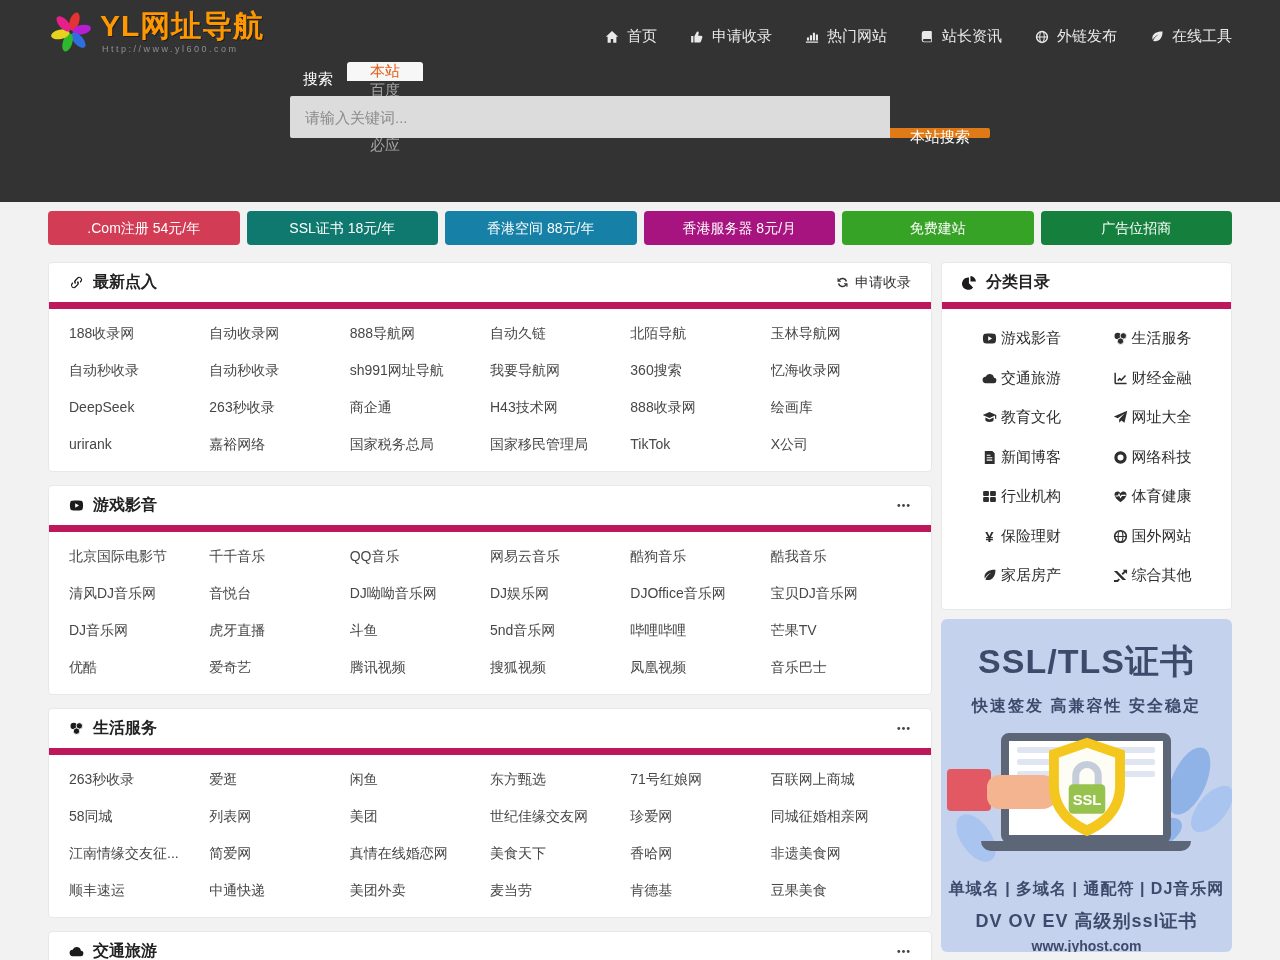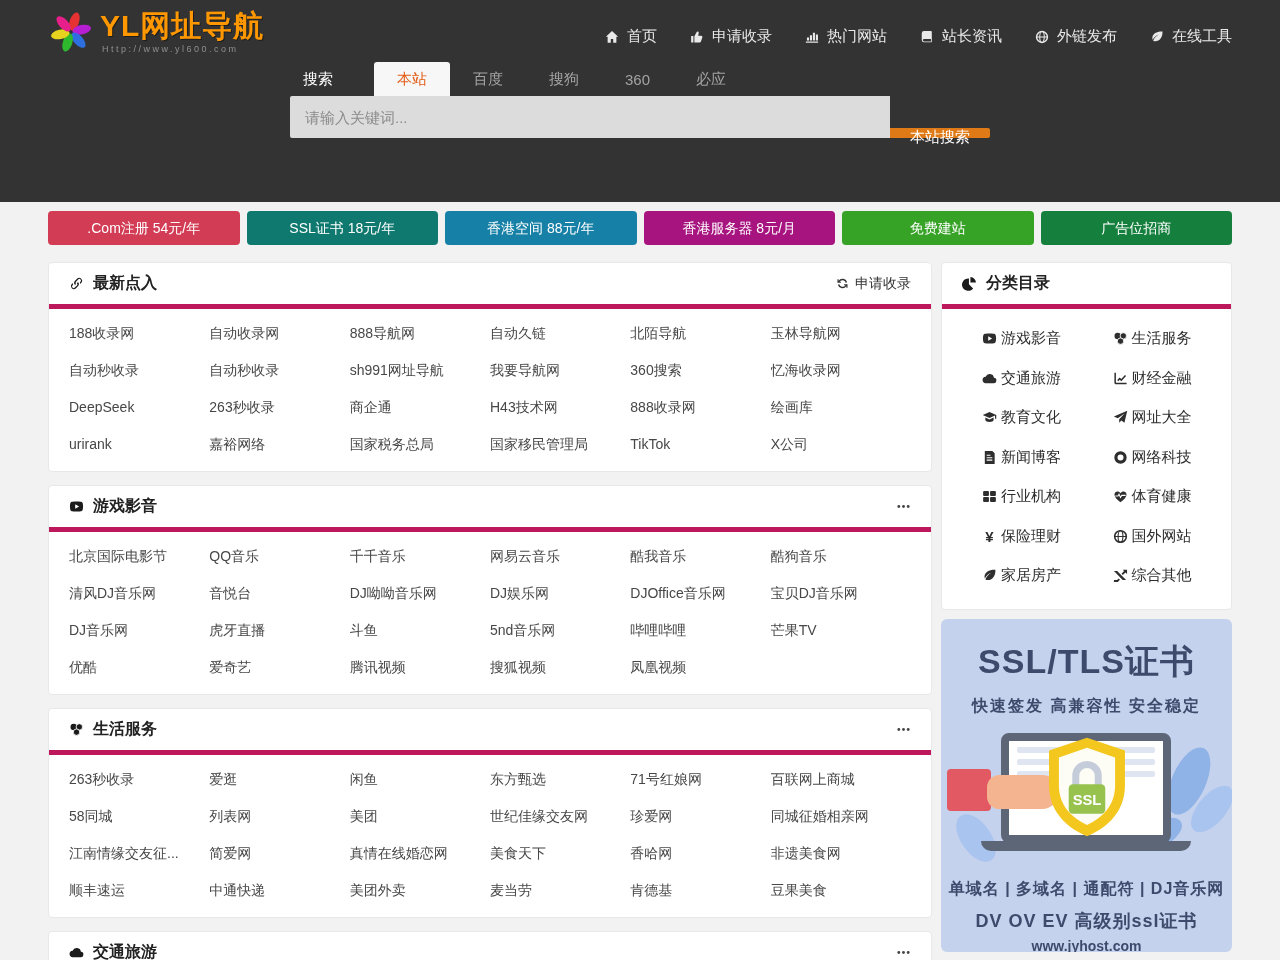--- a/index.html
+++ b/index.html
@@ -26,24 +26,24 @@
   .logo { display: flex; align-items: flex-start; gap: 6px; }
   .logo-title { color: #ff9800; font-size: 30px; font-weight: bold; line-height: 34px;
     letter-spacing: 1px; text-shadow: 1px 1px 0 #1d1d1d; }
   .logo-url { color: #8f8f8f; font-size: 9px; letter-spacing: 2.5px; margin-top: 1px; padding-left: 2px; }
   .top-nav { display: flex; gap: 33px; margin-top: 18px; }
   .nav-item { color: #e9e9e9; font-size: 15px; display: flex; align-items: center; gap: 8px; }
   .nav-item [data-icon] { font-size: 14px; }
 
   
   .search-area { width: 700px; margin: 0 auto; }
-  .search-tabs { display: flex; align-items: stretch; height: 34px; gap: 27px; }
+  .search-tabs { display: flex; align-items: stretch; height: 34px; }
   .search-label { color: #fff; font-size: 15px; display: flex; align-items: center;
     padding: 0 14px 0 13px; }
-  .tabs { display: flex; }
+  .tabs { display: flex; flex-direction: column; }
   .tab { color: #a3a3a3; font-size: 15px; padding: 0 23px; display: flex; align-items: center; }
   .tab.active { background: #f7f7f7; color: #e35d17; border-radius: 3px 3px 0 0; }
   .search-box { display: flex; height: 42px; }
   .search-input { flex: 1; background: #dcdcdc; border: none; outline: none;
     padding: 0 15px; font-size: 15px; color: #333; border-radius: 2px 0 0 2px;
     font-family: inherit; }
   .search-input::placeholder { color: #8b8b8b; }
   .search-btn { width: 100px; background: #df7a17; color: #fff; font-size: 15px;
     border: none; cursor: pointer; border-radius: 0 2px 2px 0; font-family: inherit; margin-top: 32px; }
 
@@ -52,21 +52,21 @@
   .promo { flex: 1; height: 34px; line-height: 34px; text-align: center; color: #fff;
     font-size: 14px; border-radius: 4px; }
 
   
   .main { width: 1184px; margin: 17px auto 0; display: flex; gap: 9px; align-items: flex-start; }
   .col-left { width: 884px; display: flex; flex-direction: column; gap: 13px; }
   .col-right { width: 291px; }
 
   .card { background: #fff; border: 1px solid #e8e8e8; border-radius: 4px; overflow: hidden; }
   .card-header { height: 46px; display: flex; align-items: center; padding: 0 20px;
-    border-bottom: 5px solid #be185d; }
+    border-bottom: 7px solid #be185d; }
   .card-title { font-size: 16px; font-weight: bold; color: #222; display: flex;
     align-items: center; gap: 9px; }
   .card-title [data-icon] { font-size: 15px; color: #1b1b1b; }
   .card-action { margin-left: auto; font-size: 14px; color: #333; display: flex;
     align-items: center; gap: 6px; }
   .card-action [data-icon] { font-size: 13px; }
   .more-btn { margin-left: auto; color: #444; display: flex; align-items: center; }
   .more-btn [data-icon] { font-size: 15px; }
 
   .links-grid { display: grid; grid-template-columns: repeat(6, 1fr); padding: 6px 20px 8px; }
@@ -321,30 +321,30 @@
                 <circle cx="8" cy="8" r="1.5"></circle>
                 <circle cx="13" cy="8" r="1.5"></circle>
               </svg>
             </span>
           </a>
         </div>
         <div class="links-grid">
 
             <a class="site-link">北京国际电影节</a>
 
+            <a class="site-link">千千音乐</a>
+
             <a class="site-link">QQ音乐</a>
 
-            <a class="site-link">千千音乐</a>
-
             <a class="site-link">网易云音乐</a>
 
+            <a class="site-link">酷狗音乐</a>
+
             <a class="site-link">酷我音乐</a>
 
-            <a class="site-link">酷狗音乐</a>
-
             <a class="site-link">清风DJ音乐网</a>
 
             <a class="site-link">音悦台</a>
 
             <a class="site-link">DJ呦呦音乐网</a>
 
             <a class="site-link">DJ娱乐网</a>
 
             <a class="site-link">DJOffice音乐网</a>
 
@@ -365,20 +365,21 @@
             <a class="site-link">优酷</a>
 
             <a class="site-link">爱奇艺</a>
 
             <a class="site-link">腾讯视频</a>
 
             <a class="site-link">搜狐视频</a>
 
             <a class="site-link">凤凰视频</a>
 
+            <a class="site-link">音乐巴士</a>
           </div>
       </section>
 
       <section class="card">
         <div class="card-header">
           <div class="card-title">
             <span data-icon="coins">
               <svg viewBox="0 0 16 16">
                 <circle cx="5" cy="5.2" r="3.4"></circle>
                 <circle cx="11" cy="5.2" r="3.4" stroke="#fff" stroke-width=".9"></circle>

